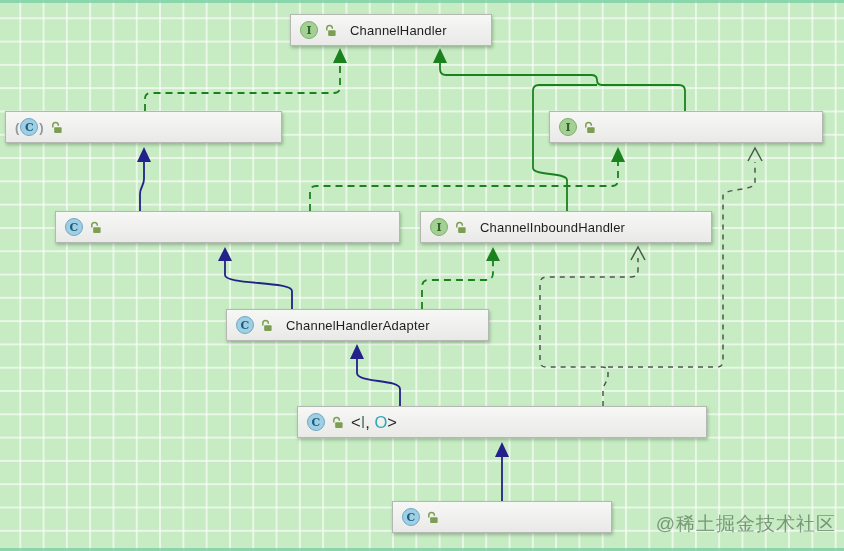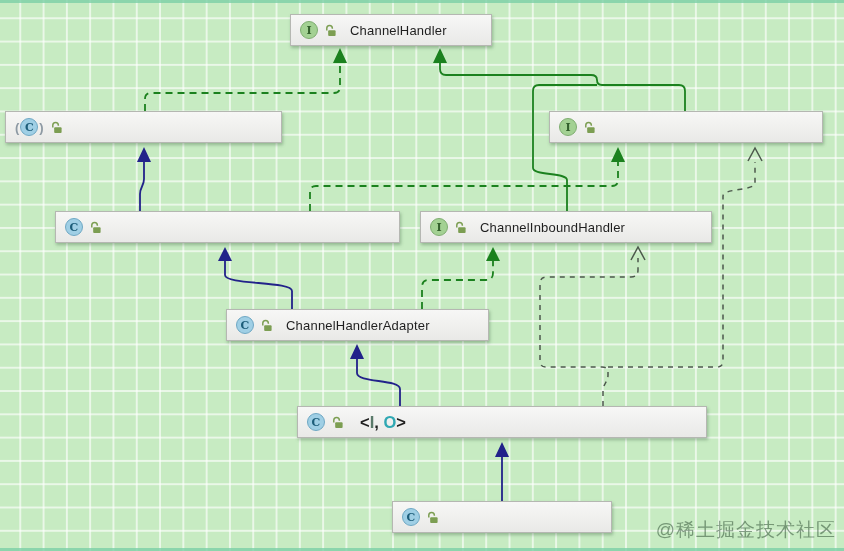--- a/index.html
+++ b/index.html
@@ -37,25 +37,25 @@
     display:flex;align-items:center;justify-content:center;
     font-family:"DejaVu Serif", serif;font-size:11px;font-weight:bold;
   }
   .badge.iface{background:#a3d193;border:1px solid #7fae71;color:#33602c;}
   .badge.cls{background:#9fcfe5;border:1px solid #6fa8c4;color:#1d5e7a;}
   .abstract-wrap{position:relative;display:flex;align-items:center;}
   .abstract-wrap .paren{color:#8d99a3;font-size:13px;font-weight:bold;line-height:1;}
   .abstract-wrap .paren.l{margin-right:1px;}
   .abstract-wrap .paren.r{margin-left:1px;}
   .lock{flex:0 0 auto;margin-left:6px;display:flex;align-items:center;}
-  .generic{font-size:16.5px;margin-left:16px;color:#1f1f1f;font-weight:bold;}
+  .generic{font-size:16.5px;margin-left:7px;color:#1f1f1f;}
   .generic .p1{color:#5a7a6a;}
   .generic .p2{color:#2fa8b3;}
   .watermark{
-    position:absolute;right:8px;bottom:8px;
+    position:absolute;right:8px;bottom:14px;
     font-size:19px;color:rgba(50,82,55,.55);
     letter-spacing:1px;
   }
 </style>
 </head>
 <body>
 
 <div id="stage">
 
   <div class="edge-strip top"></div>

